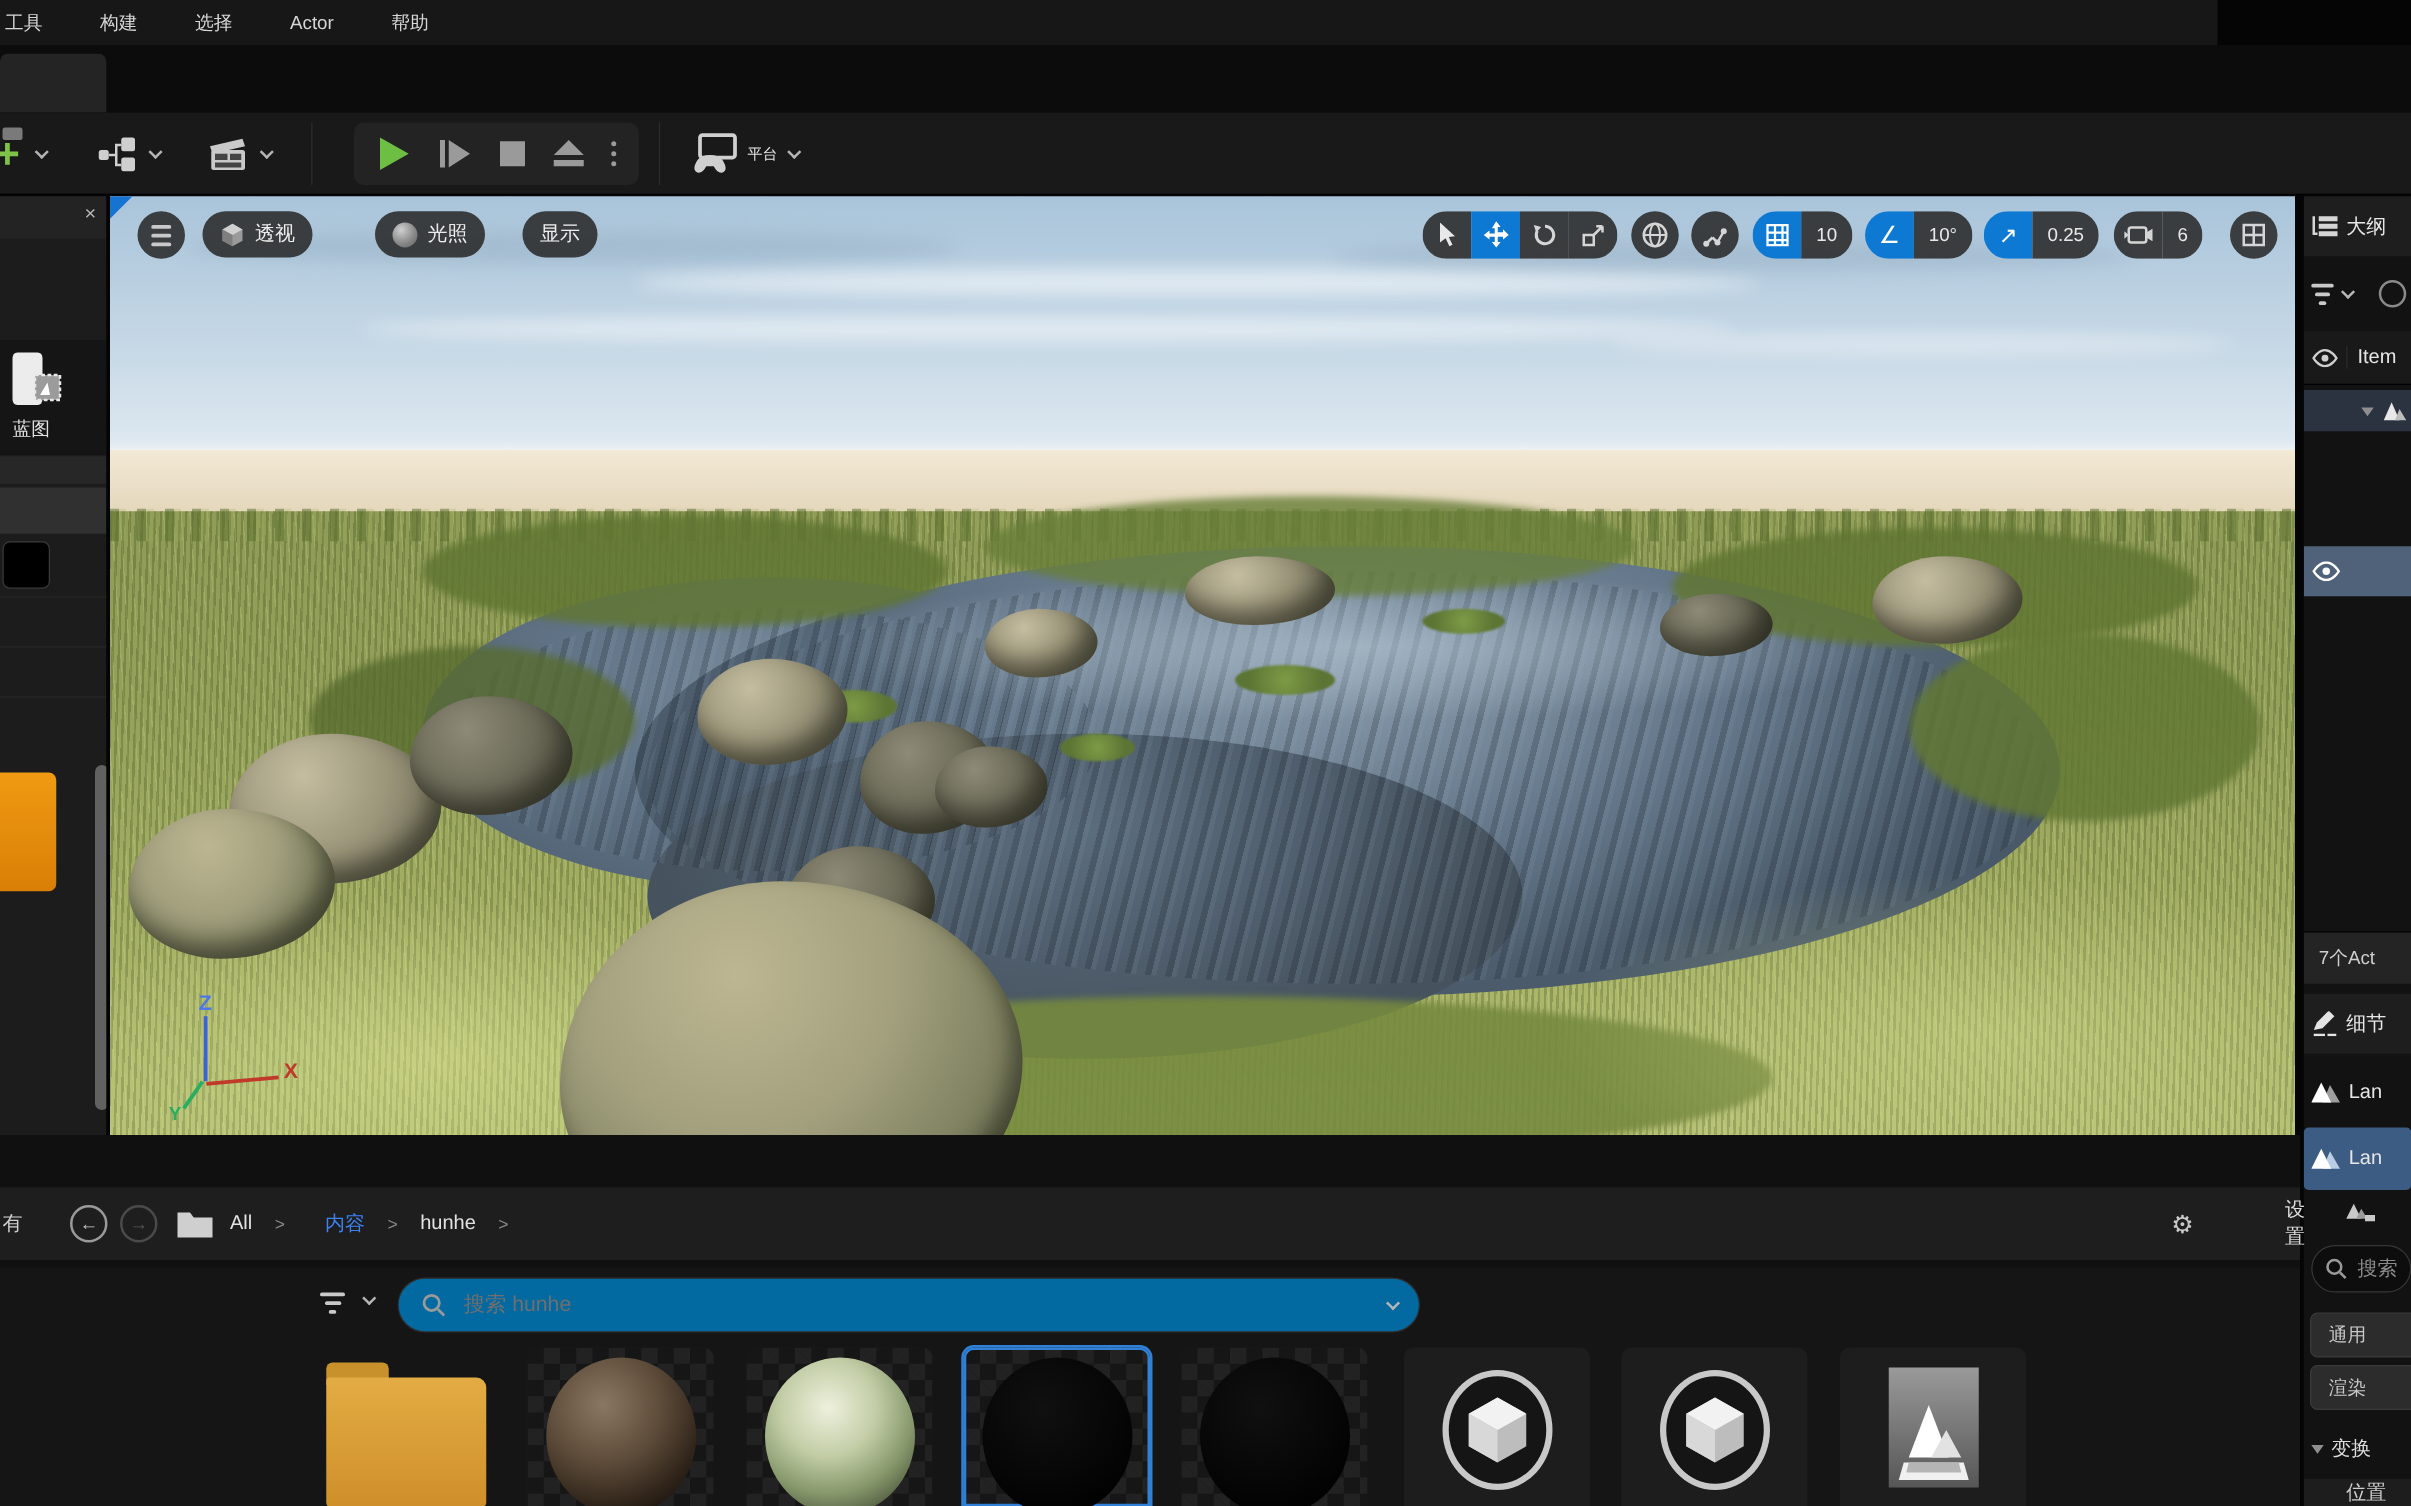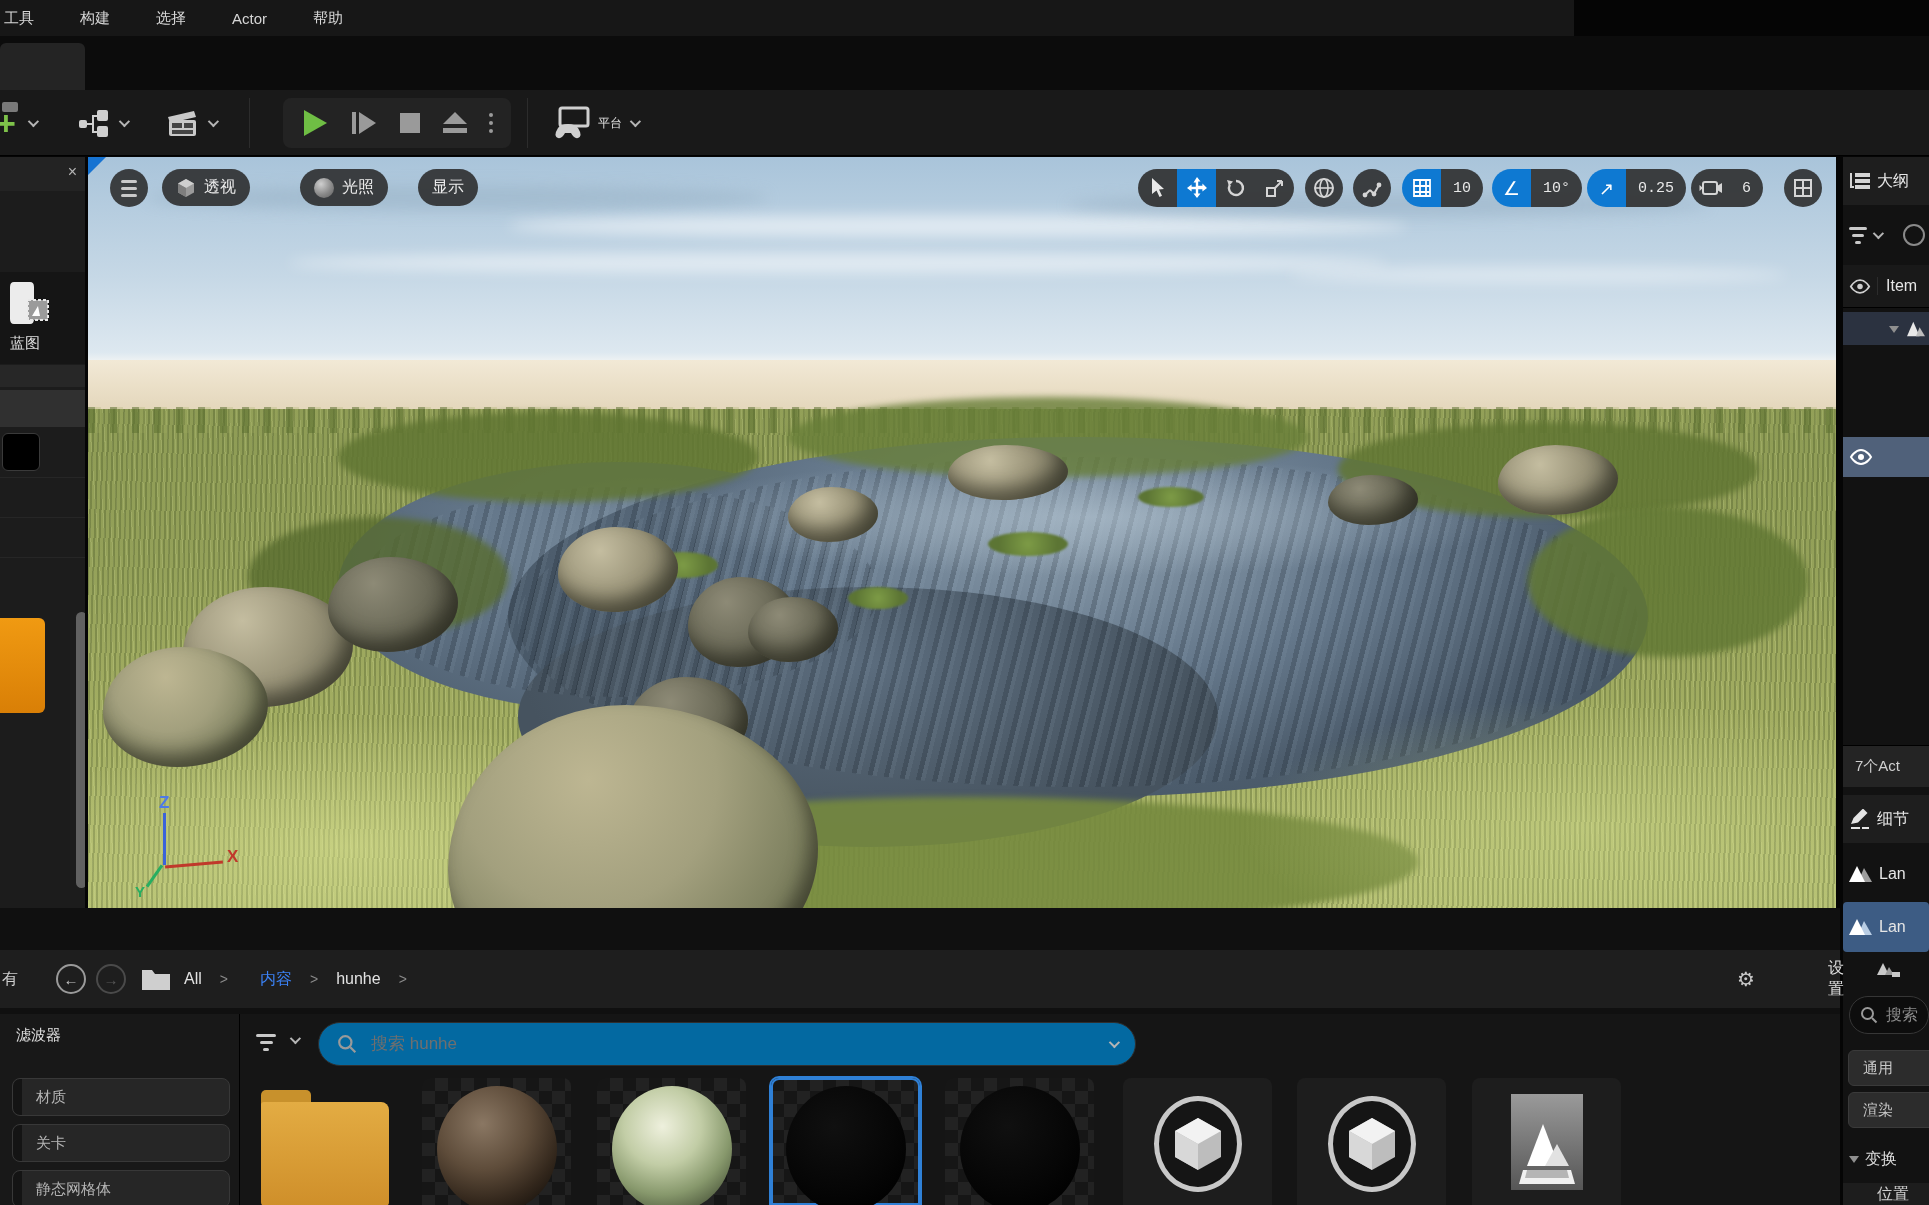--- a/index.html
+++ b/index.html
@@ -1,21 +1,21 @@
 <!DOCTYPE html>
 <html><head>
 <meta charset="utf-8">
 <style>
   html,body{margin:0;padding:0;background:#000;}
   *{box-sizing:border-box;font-family:"Liberation Sans","DejaVu Sans",sans-serif;}
   #root{position:relative;width:1929px;height:1205px;background:#050505;overflow:hidden;color:#ddd;}
   .abs{position:absolute;}
 
   
-  #menubar{left:0;top:0;width:1574px;height:36px;background:#171717;display:flex;align-items:center;gap:46px;padding-left:4px;}
+  #menubar{left:0;top:0;width:1774px;height:36px;background:#171717;display:flex;align-items:center;gap:46px;padding-left:4px;}
   #menubar .mi{font-size:15px;color:#d6d6d6;white-space:nowrap;}
   #tabstrip{left:0;top:36px;width:1929px;height:54px;background:#0c0c0c;}
   #tabstrip .tab{position:absolute;left:0;top:7px;width:85px;height:47px;background:#242424;border-radius:6px 6px 0 0;}
 
   
   #toolbar{left:0;top:90px;width:1929px;height:66px;background:#191919;border-bottom:1px solid #000;}
   .chev{display:inline-block;width:8px;height:8px;border-right:2px solid #b5b5b5;border-bottom:2px solid #b5b5b5;transform:rotate(45deg) translateY(-2px);}
   .vsep{position:absolute;top:8px;width:1px;height:50px;background:#2c2c2c;}
   #add-actor{left:0;top:12px;height:42px;display:flex;align-items:center;}
   #add-plus{font-size:34px;font-weight:bold;color:#7ec24a;line-height:34px;margin-left:-4px;}
@@ -66,21 +66,21 @@
   #shore-strip{position:absolute;left:0;top:250px;width:1748px;height:26px;background:repeating-linear-gradient(90deg,rgba(92,112,48,.55) 0 7px,rgba(160,172,96,.25) 7px 13px,transparent 13px 22px);}
 
   
   .vp-pill{position:absolute;top:12px;height:37px;background:rgba(42,42,42,.88);border-radius:19px;display:flex;align-items:center;gap:8px;padding:0 14px;color:#ececec;font-size:16px;z-index:10;}
   .vp-circ{position:absolute;top:12px;width:38px;height:38px;border-radius:50%;background:rgba(42,42,42,.88);display:flex;align-items:center;justify-content:center;z-index:10;}
   #tool-cluster{position:absolute;left:1050px;top:12px;height:38px;border-radius:19px;overflow:hidden;display:flex;z-index:10;}
   #tool-cluster .cell{width:39px;height:38px;background:rgba(45,45,45,.9);display:flex;align-items:center;justify-content:center;}
   #tool-cluster .cell.on{background:#0e79d2;}
   .snap-pill{position:absolute;top:12px;height:38px;border-radius:19px;overflow:hidden;display:flex;z-index:10;}
   .snap-pill .ic{width:39px;height:38px;background:#0e79d2;display:flex;align-items:center;justify-content:center;color:#fff;}
-  .snap-pill .val{height:38px;background:rgba(45,45,45,.9);display:flex;align-items:center;padding:0 12px;color:#e8e8e8;font-size:15px;font-family:Liberation Mono, monospace;}
+  .snap-pill .val{height:38px;background:rgba(45,45,45,.9);display:flex;align-items:center;padding:0 12px;color:#e8e8e8;font-size:15px;}
   .lit-ball{width:20px;height:20px;border-radius:50%;background:radial-gradient(circle at 35% 30%,#cfcfcf,#8a8a8a 55%,#5c5c5c);}
   #axis{position:absolute;left:45px;top:640px;width:130px;height:95px;z-index:8;}
 
   
   #right-panel{left:1843px;top:157px;width:86px;height:1048px;background:#121212;overflow:hidden;}
   .rp-row{position:absolute;left:0;width:86px;display:flex;align-items:center;gap:6px;padding-left:6px;color:#e6e6e6;font-size:16px;white-space:nowrap;}
   #rp-outliner-tab{top:0;height:48px;background:#1e1e1e;}
   #rp-filter-row{top:55px;height:46px;}
   #rp-header{top:108px;height:43px;background:#191919;border-bottom:1px solid #000;}
   #rp-world-row{top:155px;height:33px;background:#2b3240;justify-content:flex-end;padding-right:2px;}
@@ -488,35 +488,20 @@
       <span class="crumb-sep" style="margin-left:18px">&gt;</span>
       <span style="margin-left:32px;color:#3b82f6">内容</span>
       <span class="crumb-sep" style="margin-left:18px">&gt;</span>
       <span style="margin-left:18px;color:#e2e2e2">hunhe</span>
       <span class="crumb-sep" style="margin-left:18px">&gt;</span>
       <span style="position:absolute;left:1737px;font-size:20px;color:#c9c9c9">⚙</span>
       <span style="position:absolute;left:1828px;color:#dedede">设置</span>
     </div>
 
     <div id="cb-body">
-      <div id="cb-left">
-        <div style="position:absolute;left:16px;top:12px;font-size:15px;color:#e0e0e0">滤波器</div>
-        <div class="chip" style="top:64px">
-            <span class="notch"></span>
-            <span>材质</span>
-          </div>
-        <div class="chip" style="top:110px">
-            <span class="notch"></span>
-            <span>关卡</span>
-          </div>
-        <div class="chip" style="top:156px">
-            <span class="notch"></span>
-            <span>静态网格体</span>
-          </div>
-      </div>
 
       <div style="position:absolute;left:240px;top:0;width:1600px;height:191px">
         <span class="bars" style="position:absolute;left:16px;top:20px">
             <i style="width:20px"></i>
             <i style="width:13px"></i>
             <i style="width:6px"></i>
           </span>
         <span class="chev" style="position:absolute;left:50px;top:22px"></span>
         <div id="cb-search">
           <svg width="20" height="20" viewBox="0 0 18 18">

